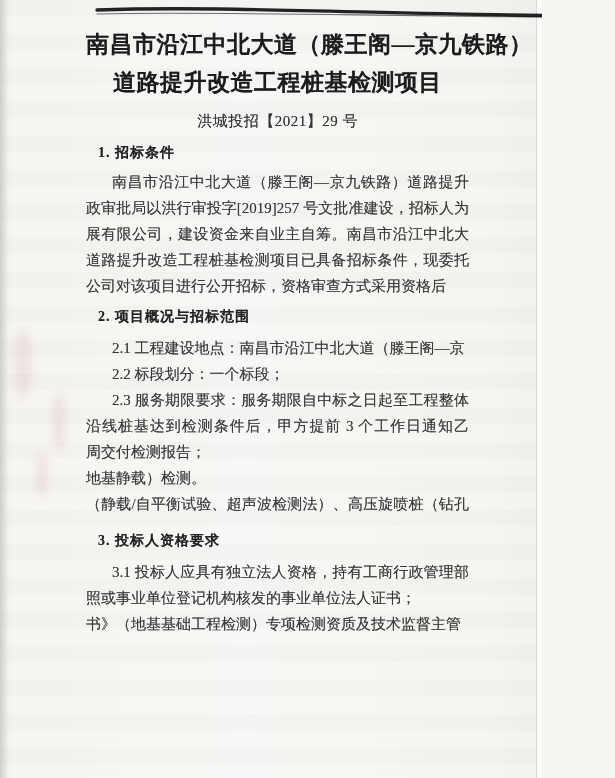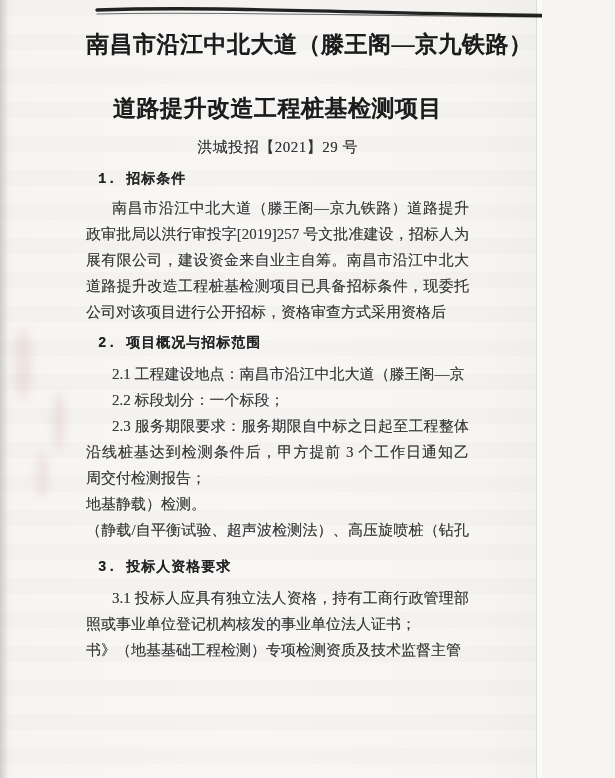--- a/index.html
+++ b/index.html
@@ -51,32 +51,32 @@
     position:absolute;inset:0;
     padding:28px 73px 0 86px;
     color:var(--ink);
     text-shadow:0 0 0.6px rgba(46,46,46,0.55);
   }
   .title{
     font-size:23px;line-height:34px;font-weight:bold;
     text-align:center;color:var(--ink-strong);
     letter-spacing:0.5px;white-space:nowrap;
   }
-  .title.t2{margin-top:30px;}
+  .title.t2{margin-top:4px;}
   .subtitle{
     margin-top:22px;font-size:23px;line-height:34px;font-weight:bold;
     text-align:center;color:var(--ink-strong);letter-spacing:5px;white-space:nowrap;
   }
   .docnum{
     margin-top:12px;font-size:15px;line-height:18px;
     text-align:center;letter-spacing:0.5px;color:#333;
   }
   .sec-heading{
     margin:0;padding-left:12px;
-    font-family:Liberation Mono, monospace;
+    font-family:Liberation Serif, serif;
     font-weight:bold;font-size:14px;line-height:20px;
     letter-spacing:1px;color:#222;
   }
   .sec-heading.h-1{margin-top:13px;}
   .sec-heading.h-2{margin-top:8px;}
   .sec-heading.h-3{margin-top:14px;}
   .para{margin:0;}
   .para.p-1,.para.p-2,.para.p-3{margin-top:6px;}
   .para.p-2{margin-top:8px;}
   .para.p-3{margin-top:8px;}

